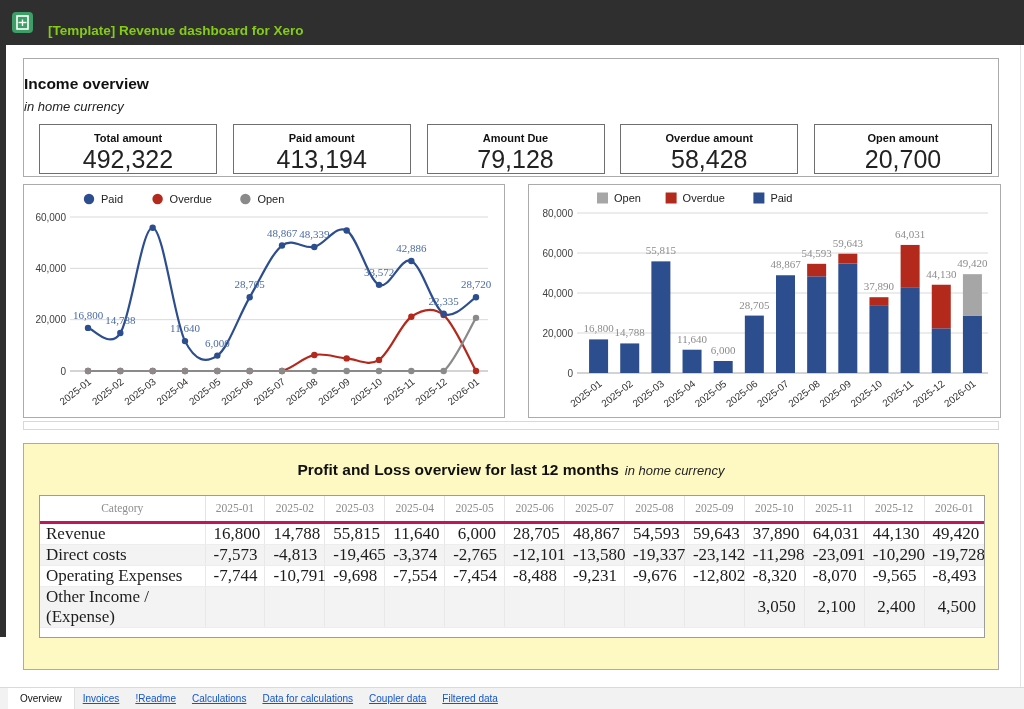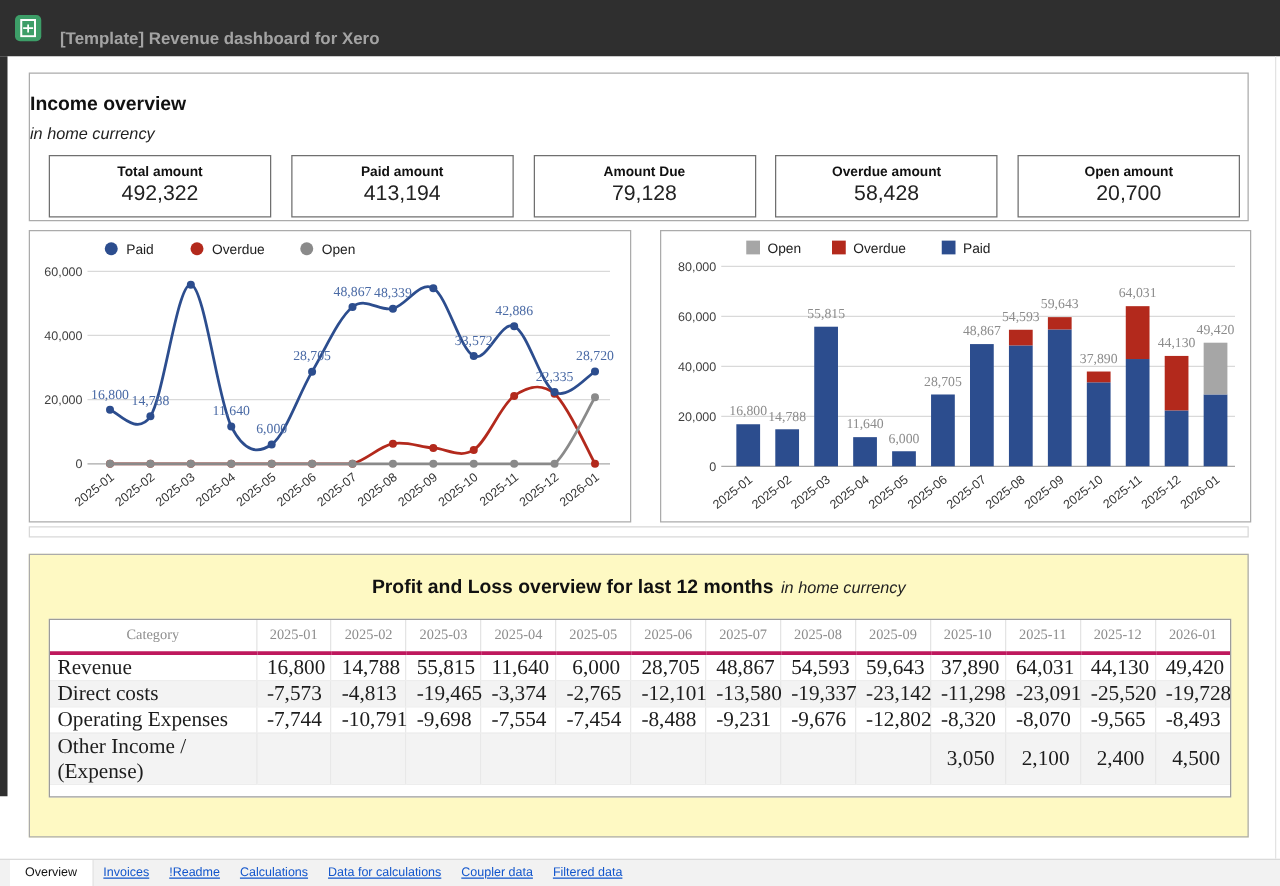--- a/index.html
+++ b/index.html
@@ -3,36 +3,36 @@
 <meta charset="utf-8">
 <style>
   * { box-sizing: border-box; margin: 0; padding: 0; }
   html,body { background:#fff; }
   body { font-family: "Liberation Sans", sans-serif; }
   #stage { position:relative; width:1024px; height:709px; background:#ffffff; overflow:hidden; }
 
   
   .topbar { position:absolute; left:0; top:0; width:1024px; height:45px; background:#2f2f2f; display:flex; align-items:center; }
   .sheets-icon { width:21px; height:21px; margin-left:12px; border-radius:4px; background:#3d9e68; display:flex; align-items:center; justify-content:center; }
-  .topbar-title { margin-left:15px; color:#a3a3a3; font-size:13.5px; font-weight:bold;margin-top:16px; }
+  .topbar-title { margin-left:15px; color:#84cc16; font-size:13.5px; font-weight:bold;margin-top:16px; }
 
   .left-strip { position:absolute; left:0; top:45px; width:6px; height:592px; background:#2f2f2f; }
   .right-edge { position:absolute; left:1020px; top:45px; width:1px; height:642px; background:#e3e3e3; }
 
   
   .income-box { position:absolute; left:23px; top:58px; width:976px; height:119px; border:1px solid #ababab; background:#fff; }
   .section-title-row { display:flex; justify-content:center; align-items:baseline; gap:6px; }
   .income-box .section-title-row { margin-top:16px;flex-direction:column; }
   .section-title { font-size:15.5px; font-weight:bold; color:#111; }
   .section-subtitle { font-size:13px; font-style:italic; color:#222; }
 
   .kpi-row { position:absolute; left:39px; top:124px; width:953px; display:flex; justify-content:space-between; }
   .kpi { width:178px; height:50px; border:1px solid #6f6f6f; background:#fff; text-align:center; }
   .kpi-label { margin-top:7px; font-size:11px; font-weight:bold; color:#111; }
-  .kpi-value { margin-top:1px; font-size:17px; color:#222; }
+  .kpi-value { margin-top:1px; font-size:25px; color:#222; }
 
   .chart-box { position:absolute; top:184px; height:234px; border:1px solid #ababab; background:#fff; }
   #chart-box-left  { left:23px;  width:482px; }
   #chart-box-right { left:528px; width:473px; }
 
   .spacer-box { position:absolute; left:23px; top:421px; width:976px; height:9px; border:1px solid #d8d8d8; background:#fff; }
 
   .pl-box { position:absolute; left:23px; top:443px; width:976px; height:227px; border:1px solid #ababab; background:#fef9c3; }
   .pl-box .section-title-row { margin-top:17px; }
 
@@ -350,21 +350,21 @@
               <td>-4,813</td>
               <td>-19,465</td>
               <td>-3,374</td>
               <td>-2,765</td>
               <td>-12,101</td>
               <td>-13,580</td>
               <td>-19,337</td>
               <td>-23,142</td>
               <td>-11,298</td>
               <td>-23,091</td>
-              <td>-25,520</td>
+              <td>-10,290</td>
               <td>-19,728</td>
             </tr>
             <tr>
               <td class="cat">Operating Expenses</td>
               <td>-7,744</td>
               <td>-10,791</td>
               <td>-9,698</td>
               <td>-7,554</td>
               <td>-7,454</td>
               <td>-8,488</td>

